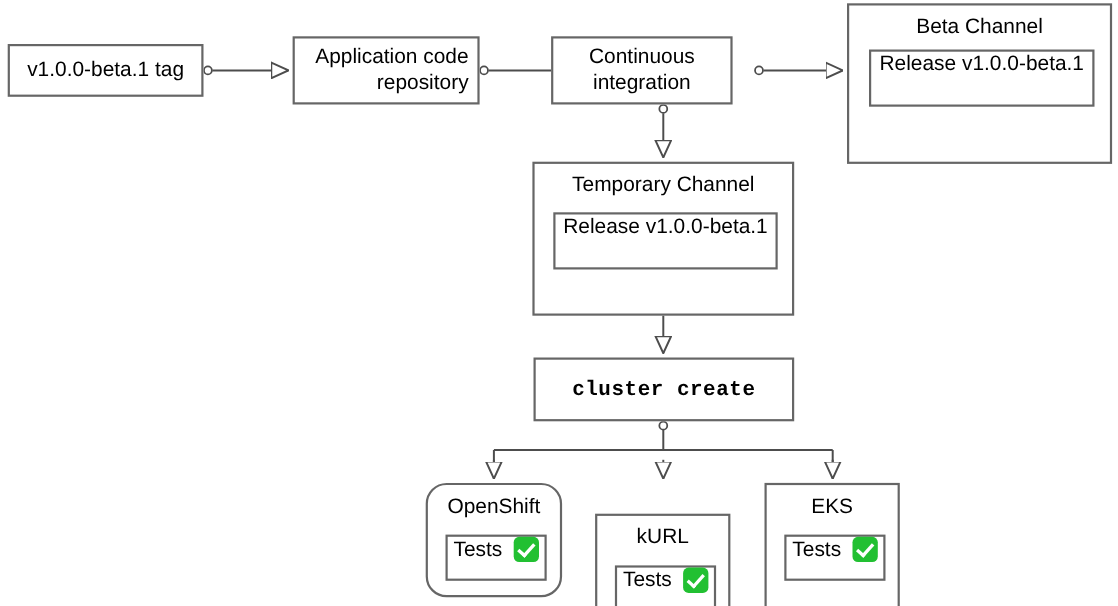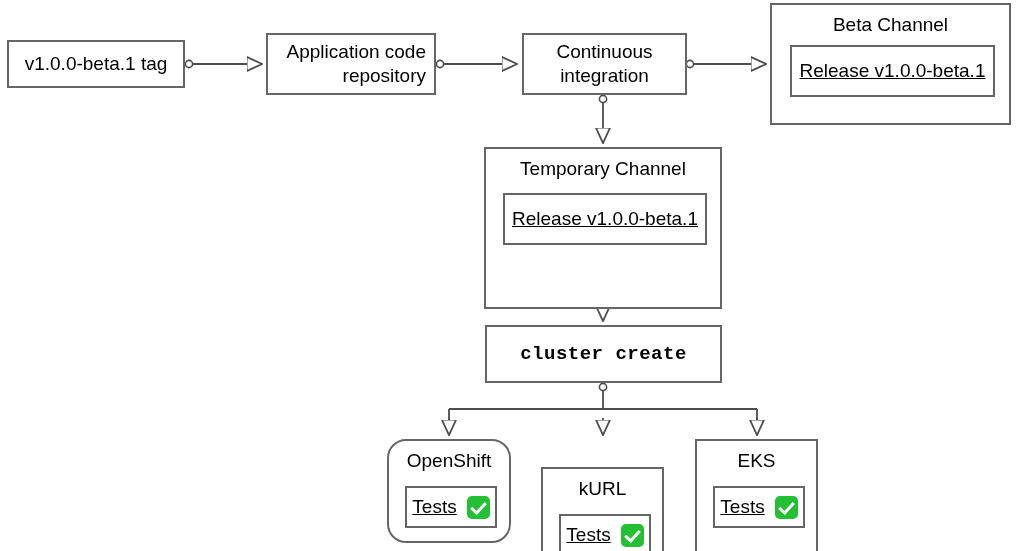--- a/index.html
+++ b/index.html
@@ -58,26 +58,25 @@
     text-align: center;
     font-size: 19px;
     line-height: 24px;
   }
   .inner {
     position: absolute;
     box-sizing: border-box;
     border: 2px solid #666666;
     background: #ffffff;
     display: flex;
-    align-items: center;
+    align-items: flex-start;
     justify-content: center;
     font-size: 19px;
     line-height: 24px;
     gap: 10px;
-    text-decoration: underline;
   }
   .check-icon {
     display: inline-block;
     width: 23px;
     height: 23px;
     border-radius: 5px;
     background: #22c032;
     position: relative;
     flex: 0 0 auto;
   }
@@ -141,33 +140,33 @@
 
   <div class="node simple" id="node-tag" style="left: 7px; top: 40px; width: 178px; height: 48px; justify-content: center;">
     <span>v1.0.0-beta.1 tag</span>
   </div>
 
   <div class="node simple" id="node-repo" style="left: 266px; top: 33px; width: 170px; height: 62px; text-align: right;">
     <span>Application code
 repository</span>
   </div>
 
-  <div class="node simple" id="node-ci" style="left: 522px; top: 33px; width: 165px; height: 62px;">
+  <div class="node simple" id="node-ci" style="left: 501px; top: 33px; width: 165px; height: 62px;">
     <span>Continuous
 integration</span>
   </div>
 
-  <div class="node container" id="node-beta" style="left: 770px; top: 3px; width: 241px; height: 122px;">
+  <div class="node container" id="node-beta" style="left: 770px; top: 3px; width: 241px; height: 146px;">
     <div class="title">Beta Channel</div>
     <div class="inner" id="inner-beta" style="left: 18px; top: 40px; width: 205px; height: 52px;">
       <span>Release v1.0.0-beta.1</span>
     </div>
   </div>
 
-  <div class="node container" id="node-temp" style="left: 484px; top: 147px; width: 238px; height: 162px;">
+  <div class="node container" id="node-temp" style="left: 484px; top: 147px; width: 238px; height: 140px;">
     <div class="title">Temporary Channel</div>
     <div class="inner" id="inner-temp" style="left: 17px; top: 44px; width: 204px; height: 52px;">
       <span>Release v1.0.0-beta.1</span>
     </div>
   </div>
 
   <div class="node simple" id="node-cmd" style="left: 485px; top: 325px; width: 237px; height: 58px;">
     <span class="mono">cluster create</span>
   </div>
 

